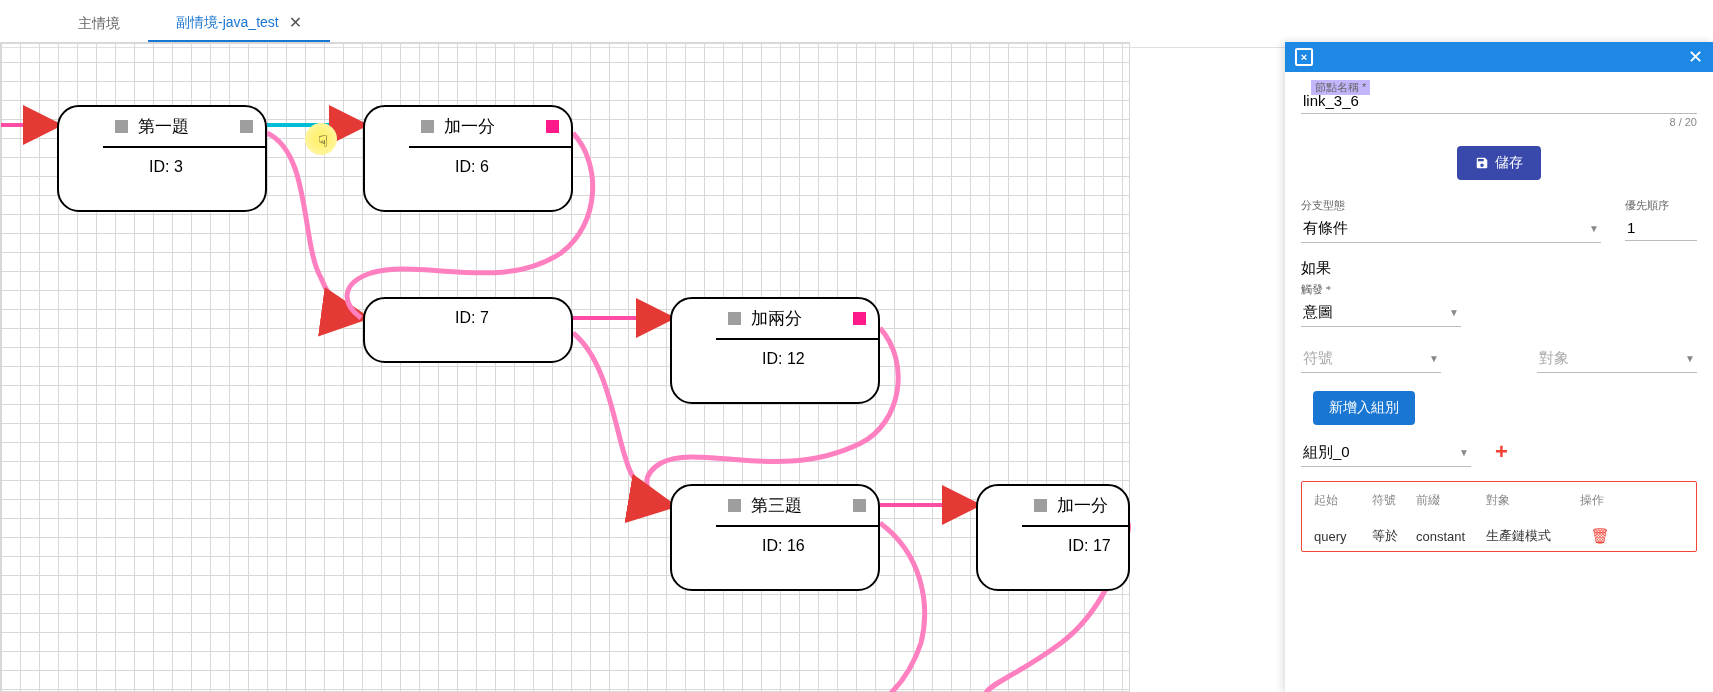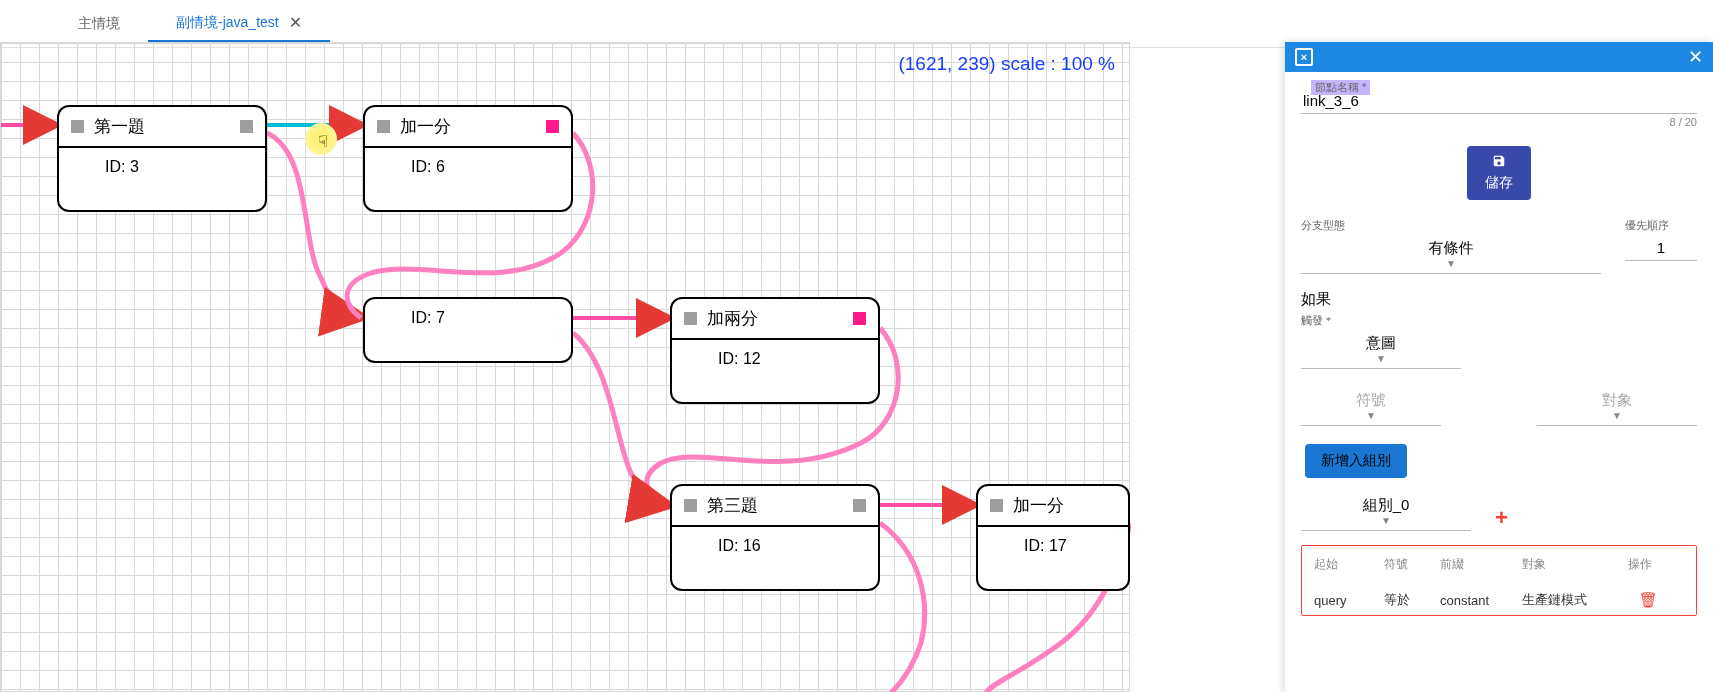--- a/index.html
+++ b/index.html
@@ -15,21 +15,21 @@
   .canvas-wrap { position: absolute; top: 36px; left: 0; right: 0; bottom: 0; overflow: hidden; }
   .canvas { position: absolute; top: 6px; left: 0; width: 1130px; height: 650px;
     background-image:
       linear-gradient(to right, #d8d8d8 1px, transparent 1px),
       linear-gradient(to bottom, #d8d8d8 1px, transparent 1px);
     background-size: 19px 19px;
     border: 1px solid #d8d8d8;
   }
   .coords { position: absolute; top: 10px; right: 14px; color: #1a3cff; font-size: 19px; font-weight: 500; }
 
-  .node { position: absolute; width: 210px; border: 2px solid #000; border-radius: 12px; background: #fff; overflow: hidden; }
+  .node { position: absolute; width: 210px; border: 2px solid #000; border-radius: 22px; background: #fff; overflow: hidden; padding-left: 44px; }
   .node-header { display: flex; align-items: center; gap: 10px; padding: 8px 12px; border-bottom: 2px solid #000; font-size: 17px; }
   .node-header .sq-left { width: 13px; height: 13px; background: #9e9e9e; }
   .node-header .sq-right { width: 13px; height: 13px; margin-left: auto; }
   .sq-gray { background: #9e9e9e; }
   .sq-pink { background: #ff1a8c; }
   .node-body { padding: 10px 14px 34px 14px; font-size: 16px; margin-left: 32px; }
 
   
   .edges { position: absolute; inset: 0; pointer-events: none; }
 
@@ -41,38 +41,38 @@
   .panel-head { background: #1e88e5; height: 30px; display:flex; align-items:center; justify-content:space-between; padding: 0 10px; color:#fff; }
   .panel-head .icon-box { width:18px; height:18px; border:2px solid #fff; border-radius:2px; display:flex; align-items:center; justify-content:center; font-size:11px; font-weight:bold; }
   .panel-head .close { font-size:18px; cursor:pointer; }
   .panel-body { padding: 14px 16px 0 16px; overflow:auto; flex:1; }
 
   .fld { position: relative; margin-bottom: 18px; }
   .fld .lbl { position:absolute; top:-6px; left:10px; background:#c4b5fd; padding:0 4px; font-size:11px; color:#666; }
   .fld input[type=text] { width:100%; border:none; border-bottom:1px solid #bbb; font-size:15px; padding:6px 2px 4px 2px; outline:none; }
   .counter { text-align:right; font-size:11px; color:#888; margin-top:2px; }
 
-  .btn-primary { background:#3949ab; color:#fff; border:none; border-radius:4px; padding:8px 18px; font-size:14px; display:inline-flex; align-items:center; gap:6px; cursor:pointer;flex-direction:column; }
+  .btn-primary { background:#3949ab; color:#fff; border:none; border-radius:4px; padding:8px 18px; font-size:14px; display:inline-flex; align-items:center; gap:6px; cursor:pointer; }
   .btn-row { text-align:center; margin-bottom:18px; }
 
   .row2 { display:flex; gap:24px; margin-bottom:16px; }
   .sel { position:relative; flex:1; }
   .sel .lbl { font-size:11px; color:#666; display:block; margin-bottom:2px; }
-  .sel .val { border-bottom:1px solid #bbb; font-size:15px; padding:4px 2px; display:flex; align-items:center; justify-content:space-between;flex-direction:column; }
+  .sel .val { border-bottom:1px solid #bbb; font-size:15px; padding:4px 2px; display:flex; align-items:center; justify-content:space-between; }
   .sel .caret { color:#888; font-size:10px; }
   .sel .placeholder { color:#aaa; }
   .sel.narrow { flex: 0 0 72px; }
 
   .section-label { font-size:15px; margin:6px 0 4px 0; }
 
-  .btn-blue { background:#1976d2; color:#000000; border:none; border-radius:4px; padding:8px 16px; font-size:14px; cursor:pointer; margin: 10px 0 14px 4px; }
+  .btn-blue { background:#1976d2; color:#ffffff; border:none; border-radius:4px; padding:8px 16px; font-size:14px; cursor:pointer; margin: 10px 0 14px 12px; }
   .plus { color:#f44336; font-size:22px; font-weight:bold; cursor:pointer; }
 
   .cond-box { border:1px solid #f44336; border-radius:2px; padding:10px 12px 6px 12px; font-size:12px; }
-  .cond-head, .cond-row { display:grid; grid-template-columns: 54px 40px 66px 90px 40px; gap:16px; align-items:center; }
+  .cond-head, .cond-row { display:grid; grid-template-columns: 54px 40px 66px 90px 40px; gap:4px; align-items:center; }
   .cond-head { color:#888; margin-bottom:18px; }
   .cond-row { font-size:13px; color:#333; }
   .trash { color:#f44336; cursor:pointer; font-size:15px; text-align:center; }
 
   .save-ico { width:14px; height:14px; display:inline-block; }
 </style>
 </head>
 <body>
 
 <div class="tabs">
@@ -112,21 +112,20 @@
 
       <path d="M572,290 C610,320 615,400 630,430 C640,450 655,460 667,462" fill="none" stroke="#ff80c0" stroke-width="5" marker-end="url(#arr-red)"></path>
 
       <line x1="879" y1="462" x2="973" y2="462" stroke="#ff4da6" stroke-width="4" marker-end="url(#arr-red)"></line>
 
       <path d="M879,480 C920,510 930,560 920,600 C910,630 895,645 890,650" fill="none" stroke="#ff80c0" stroke-width="5"></path>
 
       <path d="M1129,480 C1120,520 1100,570 1060,600 C1020,630 990,640 985,650" fill="none" stroke="#ff80c0" stroke-width="5"></path>
     </svg>
 
-    <div class="coords">(1621, 239) scale : 100 %</div>
 
     <div class="node" style="left:56px; top:62px;">
       <div class="node-header">
         <span class="sq-left"></span>
         <span>第一題</span>
         <span class="sq-right sq-gray"></span>
       </div>
       <div class="node-body">ID: 3</div>
     </div>
 
@@ -236,21 +235,21 @@
             <span class="placeholder">對象</span>
             <span class="caret">▼</span>
           </div>
       </div>
     </div>
 
     <button class="btn-blue">
       <span>新增入組別</span>
     </button>
 
-    <div class="row2" style="align-items:flex-end; margin-bottom:14px;">
+    <div class="row2" style="align-items:flex-start; margin-bottom:14px;">
       <div class="sel" style="flex:0 0 170px;">
         <div class="val">
             <span>組別_0</span>
             <span class="caret">▼</span>
           </div>
       </div>
       <span class="plus">+</span>
     </div>
 
     <div class="cond-box">

